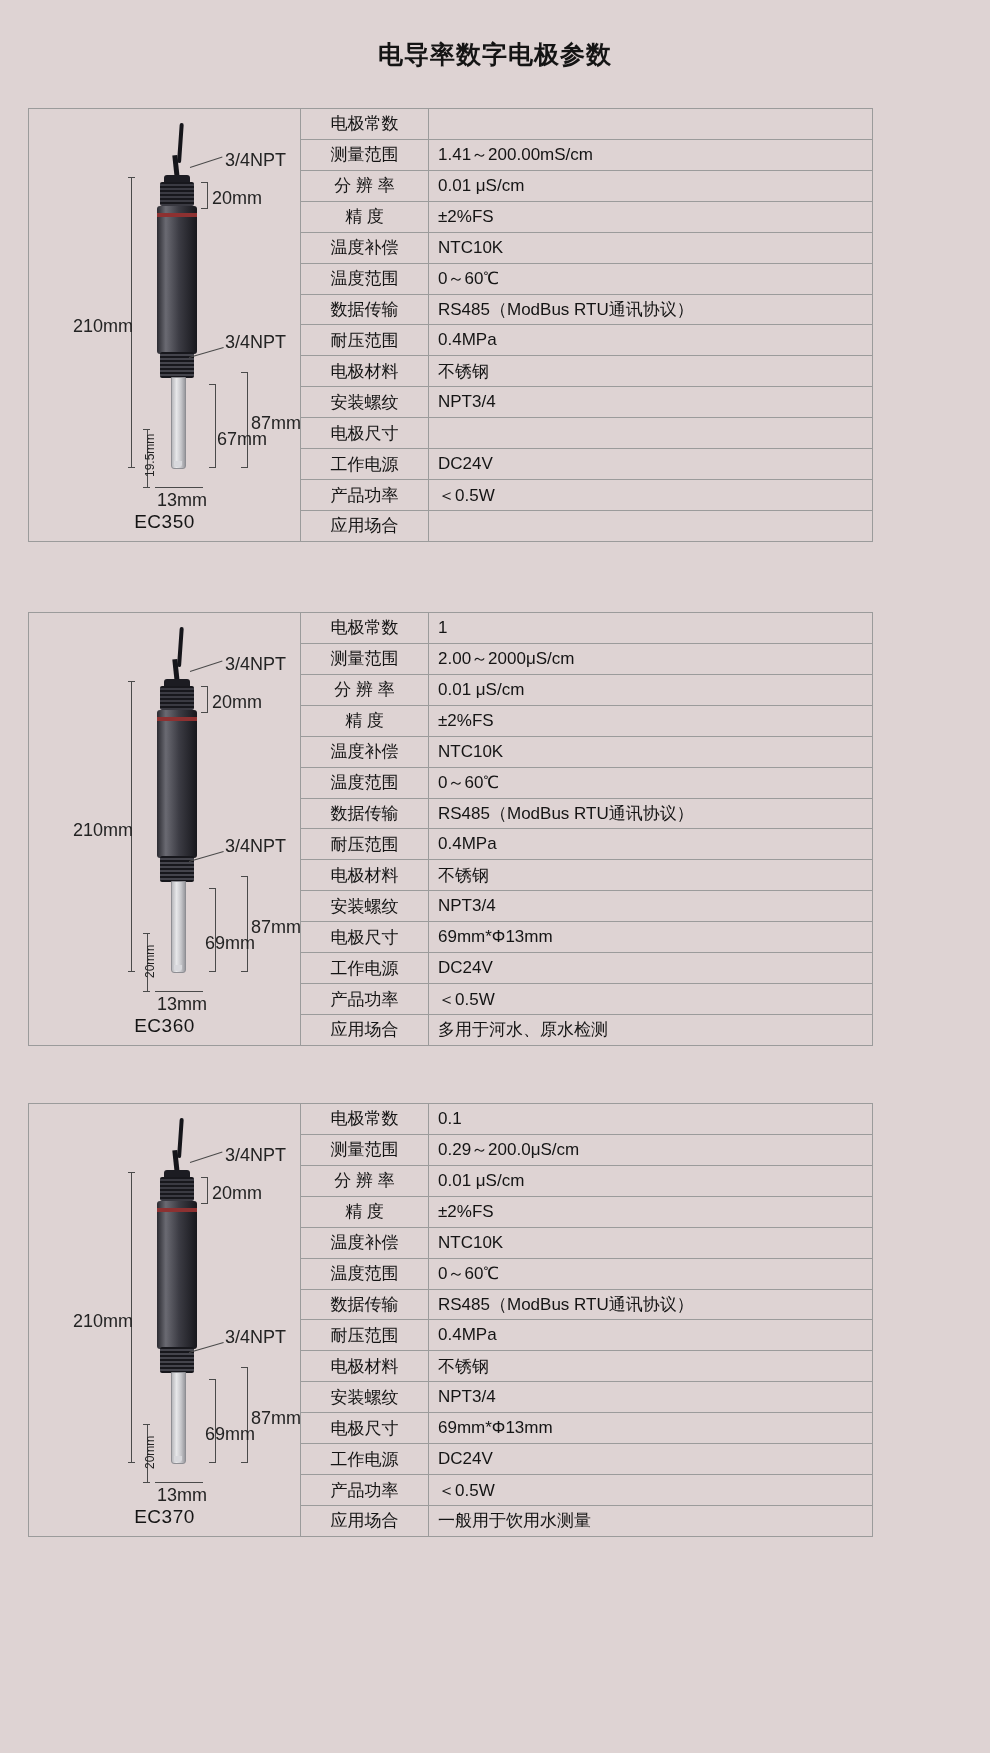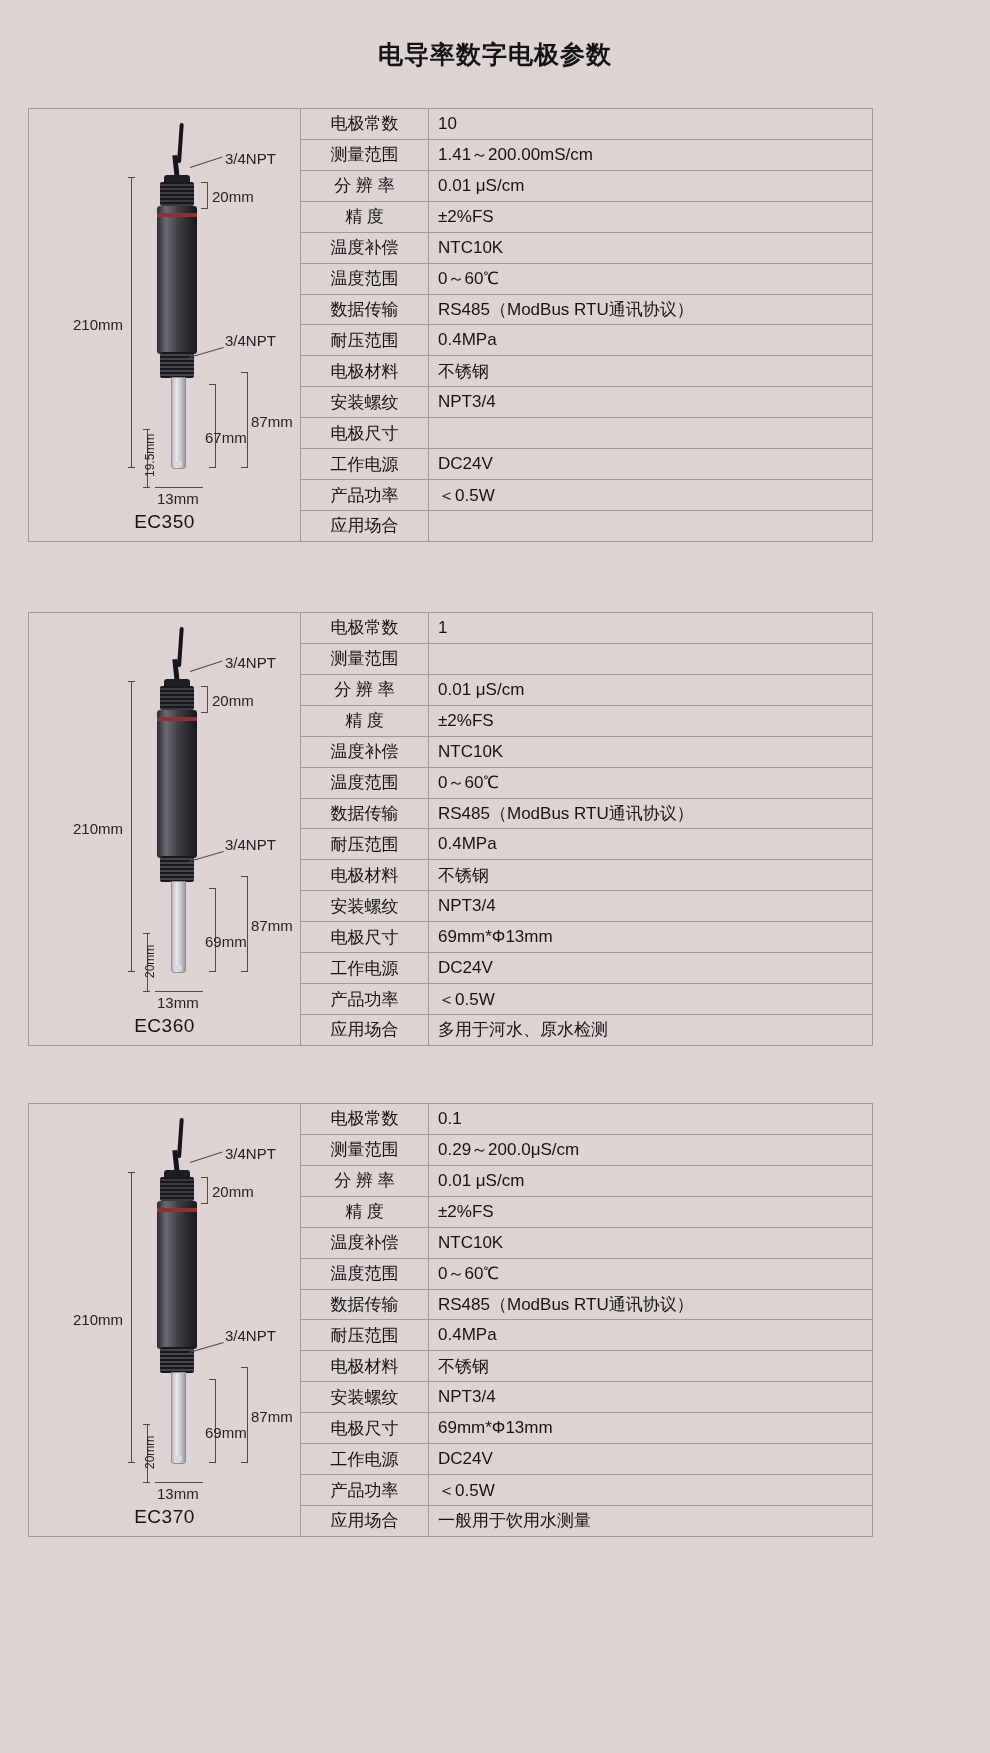--- a/index.html
+++ b/index.html
@@ -199,21 +199,21 @@
     background: #4a4a4a;
   }
   .dim-tick {
     position: absolute;
     height: 1px;
     width: 7px;
     background: #4a4a4a;
   }
   .dim-text {
     position: absolute;
-    font-size: 15px;
+    font-size: 18px;
     color: #232323;
     white-space: nowrap;
   }
   .dim-text-v {
     position: absolute;
     font-size: 12px;
     color: #232323;
     white-space: nowrap;
     transform: rotate(-90deg);
     transform-origin: left top;
@@ -260,36 +260,35 @@
       <div class="dim-text" style="left:196px; top:223px;">3/4NPT</div>
 
       <div class="dim-line-v" style="left:218px; top:263px; height:95px;"></div>
       <div class="dim-tick" style="left:212px; top:263px;"></div>
       <div class="dim-tick" style="left:212px; top:358px;"></div>
       <div class="dim-text" style="left:222px; top:304px;">87mm</div>
 
       <div class="dim-line-v" style="left:186px; top:275px; height:83px;"></div>
       <div class="dim-tick" style="left:180px; top:275px;"></div>
       <div class="dim-tick" style="left:180px; top:358px;"></div>
-      <div class="dim-text" style="left:176px; top:320px;">67mm</div>
+      <div class="dim-text" style="left:188px; top:320px;">67mm</div>
 
       <div class="dim-line-v" style="left:118px; top:320px; height:58px;"></div>
       <div class="dim-tick" style="left:114px; top:320px;"></div>
       <div class="dim-tick" style="left:114px; top:378px;"></div>
       <div class="dim-text-v" style="left:114px; top:368px;">19.5mm</div>
 
       <div class="dim-line-h" style="left:126px; top:378px; width:48px;"></div>
       <div class="dim-text" style="left:128px; top:381px;">13mm</div>
     </div>
     <div class="figure-label">EC350</div>
   </div>
   <div class="spec-table">
     <div class="spec-row">
         <div class="spec-key">电极常数</div>
-        <div class="spec-val">10</div>
       </div>
     <div class="spec-row">
         <div class="spec-key">测量范围</div>
         <div class="spec-val">1.41～200.00mS/cm</div>
       </div>
     <div class="spec-row">
         <div class="spec-key">分 辨 率</div>
         <div class="spec-val">0.01 μS/cm</div>
       </div>
     <div class="spec-row">
@@ -386,20 +385,21 @@
     </div>
     <div class="figure-label">EC360</div>
   </div>
   <div class="spec-table">
     <div class="spec-row">
         <div class="spec-key">电极常数</div>
         <div class="spec-val">1</div>
       </div>
     <div class="spec-row">
         <div class="spec-key">测量范围</div>
+        <div class="spec-val">2.00～2000μS/cm</div>
       </div>
     <div class="spec-row">
         <div class="spec-key">分 辨 率</div>
         <div class="spec-val">0.01 μS/cm</div>
       </div>
     <div class="spec-row">
         <div class="spec-key">精    度</div>
         <div class="spec-val">±2%FS</div>
       </div>
     <div class="spec-row">

